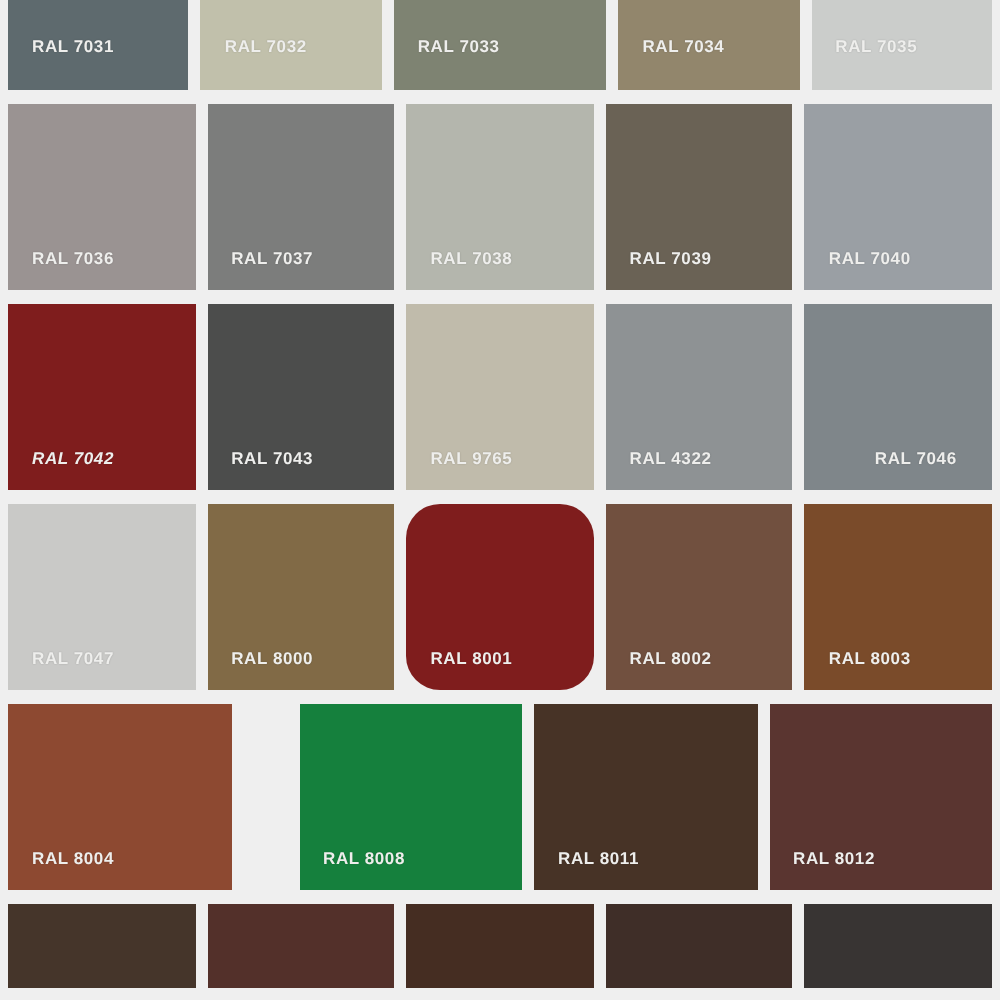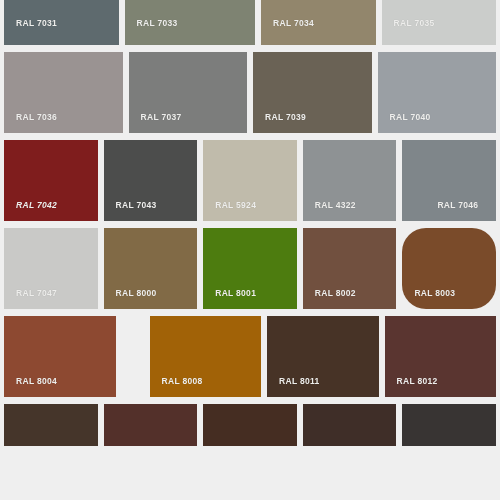--- a/index.html
+++ b/index.html
@@ -23,21 +23,21 @@
   .swatch-row {
     display: flex;
     gap: 6px;
     padding: 0 4px;
     margin-bottom: 7px;
     box-sizing: border-box;
   }
   .swatch {
     position: relative;
     flex: 1 1 0;
-    height: 81px;
+    height: 93px;
     box-sizing: border-box;
     overflow: hidden;
   }
   .swatch-label {
     position: absolute;
     left: 12px;
     bottom: 11px;
     font-size: 8.5px;
     font-weight: bold;
     letter-spacing: 0.3px;
@@ -58,83 +58,89 @@
   }
 </style>
 </head>
 <body>
 
 <div id="swatch-grid" style="background: rgb(239, 239, 239);">
     <div class="swatch-row row-clipped-top">
       <div class="swatch" style="background: rgb(94, 106, 110);">
         <span class="swatch-label" style="color: rgb(238, 238, 236);">RAL 7031</span>
       </div>
+      <div class="swatch" style="background: rgb(193, 192, 171);">
+        <span class="swatch-label" style="color: rgb(238, 238, 236);">RAL 7032</span>
+      </div>
       <div class="swatch" style="background: rgb(126, 131, 114); padding-left: 16px;">
         <span class="swatch-label" style="color: rgb(238, 238, 236);">RAL 7033</span>
       </div>
       <div class="swatch" style="background: rgb(146, 134, 108);">
         <span class="swatch-label" style="color: rgb(238, 238, 236);">RAL 7034</span>
       </div>
       <div class="swatch" style="background: rgb(203, 205, 203);">
         <span class="swatch-label" style="color: rgb(238, 238, 236);">RAL 7035</span>
       </div>
     </div>
     <div class="swatch-row">
       <div class="swatch" style="background: rgb(154, 147, 146);">
         <span class="swatch-label" style="color: rgb(238, 238, 236);">RAL 7036</span>
       </div>
       <div class="swatch" style="background: rgb(124, 125, 124);">
         <span class="swatch-label" style="color: rgb(238, 238, 236);">RAL 7037</span>
       </div>
+      <div class="swatch" style="background: rgb(180, 182, 173);">
+        <span class="swatch-label" style="color: rgb(238, 238, 236);">RAL 7038</span>
+      </div>
       <div class="swatch" style="background: rgb(106, 98, 85);">
         <span class="swatch-label" style="color: rgb(238, 238, 236);">RAL 7039</span>
       </div>
       <div class="swatch" style="background: rgb(154, 159, 164);">
         <span class="swatch-label" style="color: rgb(238, 238, 236);">RAL 7040</span>
       </div>
     </div>
     <div class="swatch-row">
       <div class="swatch" style="background: #7f1d1d; font-style: italic;">
         <span class="swatch-label" style="color: rgb(238, 238, 236);">RAL 7042</span>
       </div>
       <div class="swatch" style="background: rgb(76, 77, 76);">
         <span class="swatch-label" style="color: rgb(238, 238, 236);">RAL 7043</span>
       </div>
       <div class="swatch" style="background: rgb(192, 187, 171);">
-        <span class="swatch-label" style="color: rgb(238, 238, 236);">RAL 5924</span>
+        <span class="swatch-label" style="color: rgb(238, 238, 236);">RAL 9765</span>
       </div>
       <div class="swatch" style="background: rgb(142, 146, 148);">
         <span class="swatch-label" style="color: rgb(238, 238, 236);">RAL 4322</span>
       </div>
       <div class="swatch" style="background: rgb(127, 134, 138);">
         <span class="swatch-label" style="color: rgb(238, 238, 236); margin-left: 23px;">RAL 7046</span>
       </div>
     </div>
     <div class="swatch-row">
       <div class="swatch" style="background: rgb(201, 201, 199);">
         <span class="swatch-label" style="color: rgb(238, 238, 236);">RAL 7047</span>
       </div>
       <div class="swatch" style="background: rgb(129, 106, 70);">
         <span class="swatch-label" style="color: rgb(238, 238, 236);">RAL 8000</span>
       </div>
-      <div class="swatch" style="background: #4d7c0f;">
+      <div class="swatch" style="background: #7f1d1d; border-radius: 17px;">
         <span class="swatch-label" style="color: rgb(238, 238, 236);">RAL 8001</span>
       </div>
       <div class="swatch" style="background: rgb(113, 80, 63);">
         <span class="swatch-label" style="color: rgb(238, 238, 236); margin-top: 36px;">RAL 8002</span>
       </div>
-      <div class="swatch" style="background: rgb(122, 75, 42); border-radius: 24px;">
+      <div class="swatch" style="background: rgb(122, 75, 42);">
         <span class="swatch-label" style="color: rgb(238, 238, 236);">RAL 8003</span>
       </div>
     </div>
     <div class="swatch-row">
       <div class="swatch" style="background: rgb(141, 73, 49);">
         <span class="swatch-label" style="color: rgb(238, 238, 236);">RAL 8004</span>
       </div>
-      <div class="swatch" style="background: #a16207; margin-left: 28px;">
+      <div class="swatch" style="background: #15803d; margin-left: 28px;">
         <span class="swatch-label" style="color: rgb(238, 238, 236);">RAL 8008</span>
       </div>
       <div class="swatch" style="background: rgb(71, 51, 38);">
         <span class="swatch-label" style="color: rgb(238, 238, 236);">RAL 8011</span>
       </div>
       <div class="swatch" style="background: rgb(90, 53, 48);">
         <span class="swatch-label" style="color: rgb(238, 238, 236);">RAL 8012</span>
       </div>
     </div>
     <div class="swatch-row row-clipped-bottom">

